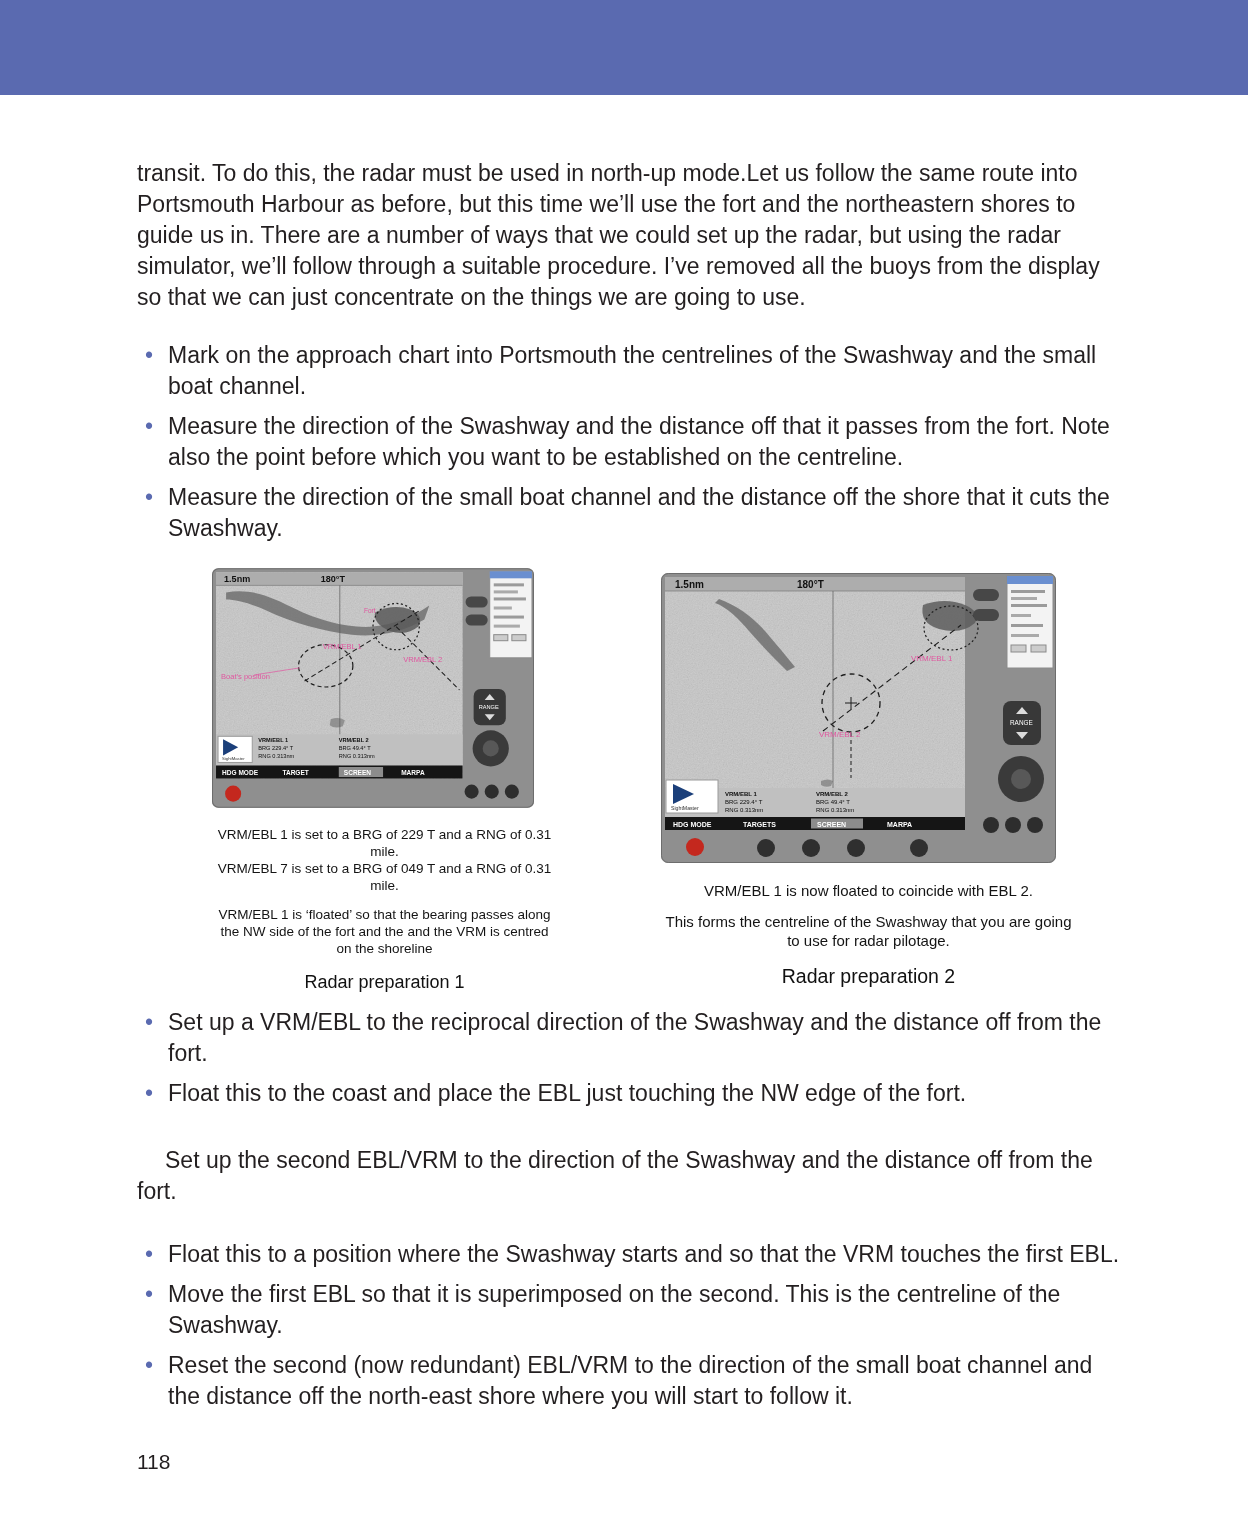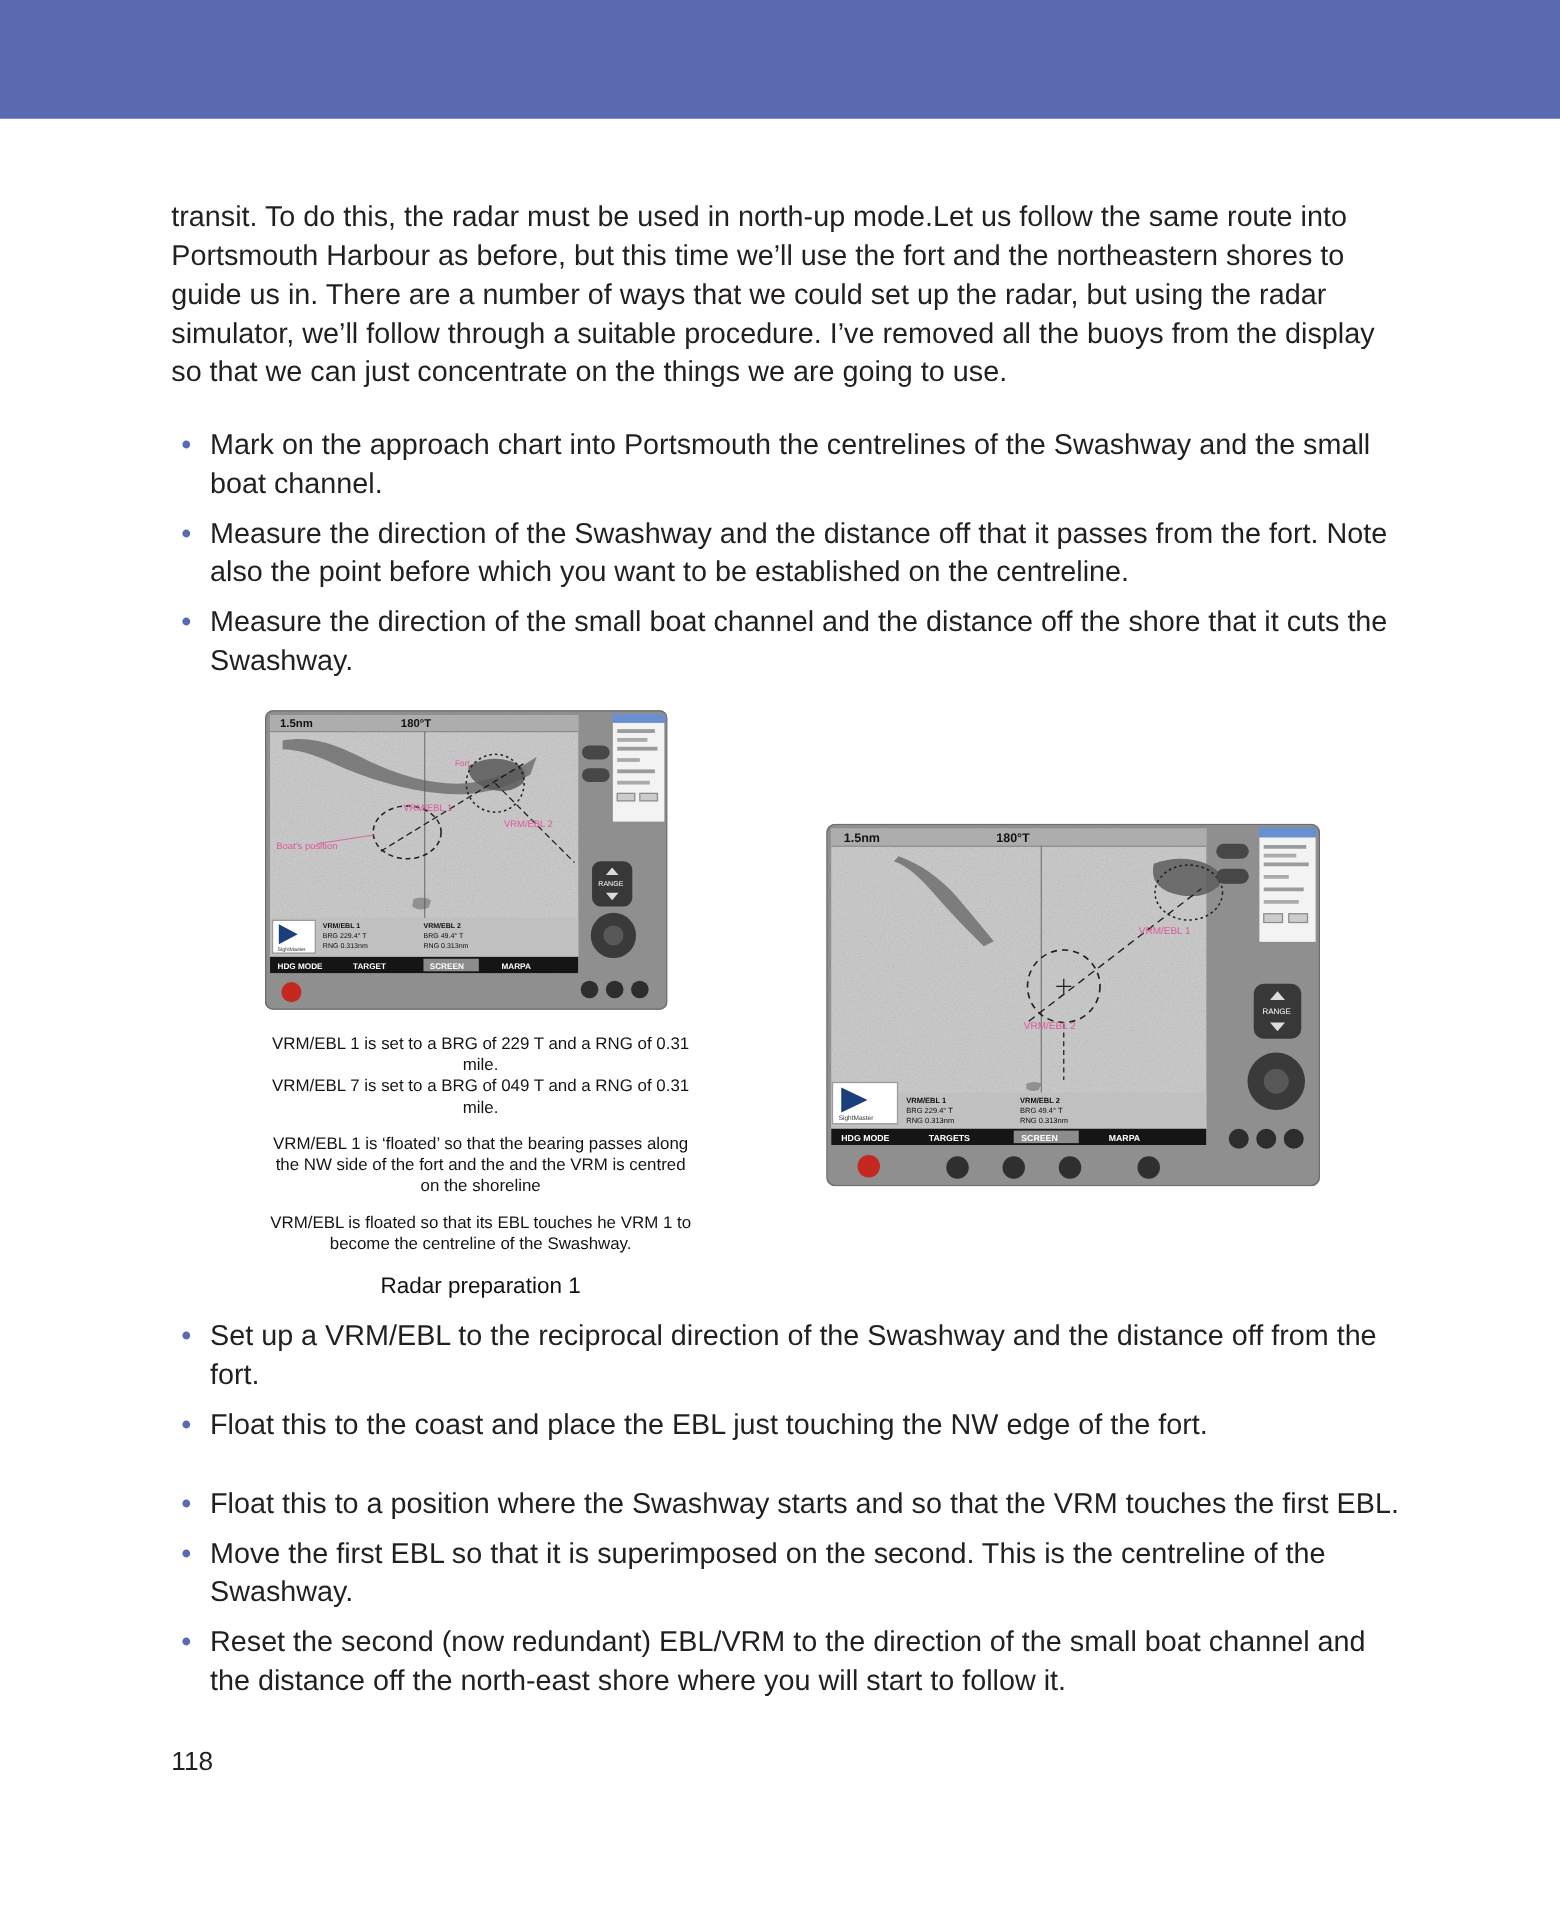--- a/index.html
+++ b/index.html
@@ -129,21 +129,20 @@
           <rect x="280" y="47" width="30" height="3" fill="#9b9b9b"></rect>
           <rect x="280" y="56" width="26" height="3" fill="#aaaaaa"></rect>
           <rect x="280" y="66" width="14" height="6" fill="#cccccc" stroke="#8b8b8b"></rect>
           <rect x="298" y="66" width="14" height="6" fill="#cccccc" stroke="#8b8b8b"></rect>
         </g>
       </svg>
       <figcaption>
         <p class="cap">VRM/EBL 1 is set to a BRG of 229 T and a RNG of 0.31 mile.</p>
         <p class="cap">VRM/EBL 7 is set to a BRG of 049 T and a RNG of 0.31 mile.</p>
         <p class="cap spaced">VRM/EBL 1 is ‘floated’ so that the bearing passes along the NW side of the fort and the and the VRM is centred on the shoreline</p>
-        <p class="cap spaced">VRM/EBL is floated so that its EBL touches he VRM 1 to become the centreline of the Swashway.</p>
         <p class="fig-title">Radar preparation 1</p>
       </figcaption>
     </figure>
 
     <figure class="fig fig2">
       <svg viewBox="0 0 395 290" width="395" height="290">
         <g>
           <rect width="395" height="290" rx="7" fill="#8f8f8f"></rect>
           <rect x="0.5" y="0.5" width="394" height="289" rx="7" fill="none" stroke="#6d6d6d"></rect>
         </g>
@@ -216,29 +215,35 @@
           <rect x="350" y="17" width="34" height="3" fill="#9b9b9b"></rect>
           <rect x="350" y="24" width="26" height="3" fill="#aaaaaa"></rect>
           <rect x="350" y="31" width="36" height="3" fill="#9b9b9b"></rect>
           <rect x="350" y="41" width="20" height="3" fill="#aaaaaa"></rect>
           <rect x="350" y="51" width="32" height="3" fill="#9b9b9b"></rect>
           <rect x="350" y="61" width="28" height="3" fill="#aaaaaa"></rect>
           <rect x="350" y="72" width="15" height="7" fill="#cccccc" stroke="#8b8b8b"></rect>
           <rect x="370" y="72" width="15" height="7" fill="#cccccc" stroke="#8b8b8b"></rect>
         </g>
       </svg>
+      <figcaption>
+        <p class="cap">VRM/EBL 1 is now floated to coincide with EBL 2.</p>
+        <p class="cap spaced">This forms the centreline of the Swashway that you are going to use for radar pilotage.</p>
+        <p class="fig-title">Radar preparation 2</p>
+      </figcaption>
     </figure>
 
   </div>
 
   <ul class="bullets" style="margin-top:14px;">
     <li><span class="blt">•</span><span>Set up a VRM/EBL to the reciprocal direction of the Swashway and the distance off from the fort.</span></li>
     <li><span class="blt">•</span><span>Float this to the coast and place the EBL just touching the NW edge of the fort.</span></li>
   </ul>
 
+  <p class="para2">Set up the second EBL/VRM to the direction of the Swashway and the distance off from the fort.</p>
 
   <ul class="bullets" style="margin-top:32px;">
     <li><span class="blt">•</span><span>Float this to a position where the Swashway starts and so that the VRM touches the first EBL.</span></li>
     <li><span class="blt">•</span><span>Move the first EBL so that it is superimposed on the second. This is the centreline of the Swashway.</span></li>
     <li><span class="blt">•</span><span>Reset the second (now redundant) EBL/VRM to the direction of the small boat channel and the distance off the north-east shore where you will start to follow it.</span></li>
   </ul>
 
   <div class="page-number">118</div>
 
 </div>

